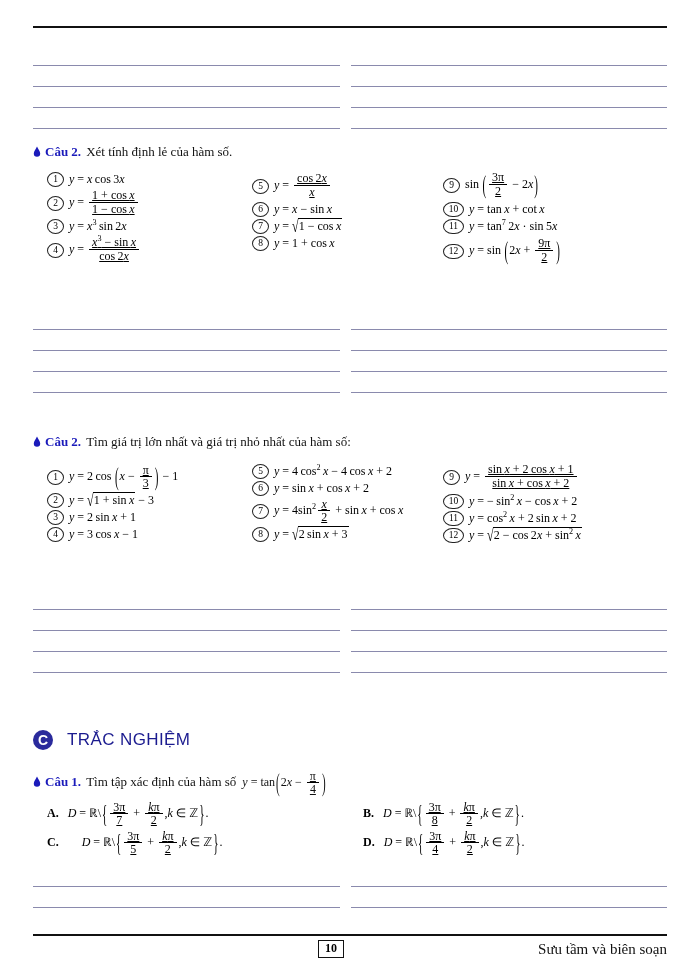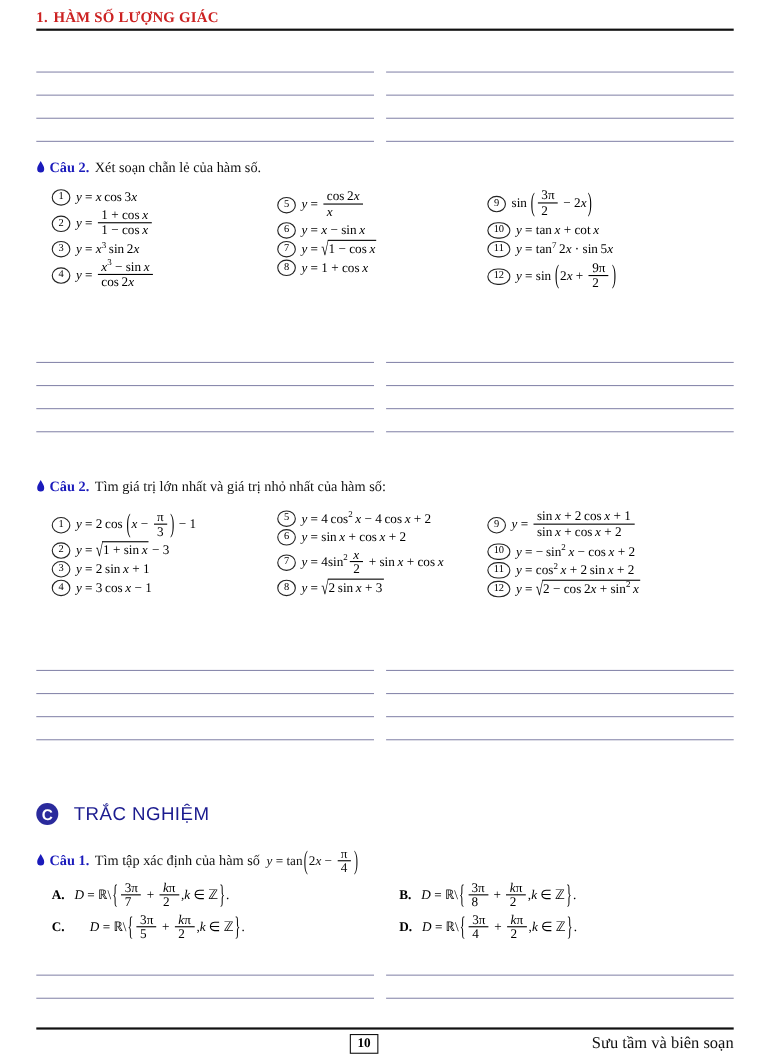--- a/index.html
+++ b/index.html
@@ -36,22 +36,22 @@
   }
   .qlabel{
     font-weight:bold;color:#1b1bbb;
     text-underline-offset:2px;font-size:13px;
   }
   .qtext{margin-left:5px;font-size:13px;color:#111;}
 
   
   .m{font-family:"Liberation Serif", serif;font-size:12px;white-space:nowrap;}
   .frac{
-    display:inline-block;vertical-align:middle;
-    margin:0 2px;line-height:1.08;position:relative;top:-0.5px;
+    display:inline-block;vertical-align:middle;text-align:center;
+    margin:0 2px;line-height:1.08;position:relative;top:-0.5px;text-decoration:underline;
   }
   .frac .nu{display:block;padding:0 3px;}
   .frac .de{display:block;padding:0 3px;border-top:1px solid #000;}
   sup{font-size:.68em;vertical-align:super;line-height:0;}
   .bparen{
     display:inline-block;transform:scaleY(2.2);font-size:11px;margin:0 1px;
   }
   .rad{display:inline-block;white-space:nowrap;}
   .rad .sym{display:inline-block;transform:scaleY(1.45);font-size:12px;margin-right:0px;}
   .rad .bar{border-top:1px solid #000;padding:0 1px 0 1px;margin-left:-1px;}
@@ -91,25 +91,20 @@
   .foot-right{
     position:absolute;right:33px;top:941px;font-size:15px;
     font-family:Liberation Serif, serif;color:#111;
   }
 </style>
 </head>
 <body>
 
 <div class="page">
 
-  <div class="hdr">
-    <div class="hdr-title">
-      <span class="num">1.</span><span>HÀM SỐ LƯỢNG GIÁC</span>
-    </div>
-  </div>
   <div class="hdr-rule"></div>
 
   <div class="lines" style="left:33px;top:51px;width:634px;">
     <div class="lrow">
         <div class="seg left"></div>
         <div class="seg right"></div>
       </div>
     <div class="lrow">
         <div class="seg left"></div>
         <div class="seg right"></div>
@@ -122,21 +117,21 @@
         <div class="seg left"></div>
         <div class="seg right"></div>
       </div>
   </div>
 
   <div class="qhead" style="left:33px;top:144px;">
     <span class="pen">
       <svg viewBox="0 0 10 14" width="8" height="12">
           <path d="M5 0 C7 4 9 6 9 9 A4 4 0 0 1 1 9 C1 6 3 4 5 0 Z" fill="#1b1bbb"></path>
         </svg>
-    </span><span class="qlabel">Câu 2.</span><span class="qtext">Xét soạn chẵn lẻ của hàm số.</span>
+    </span><span class="qlabel">Câu 2.</span><span class="qtext">Xét tính định lẻ của hàm số.</span>
   </div>
 
   <div style="position:absolute;left:47px;top:172px;">
     <div class="item">
       <span class="cnum">1</span>
       <span class="m body"><i>y</i> = <i>x</i> cos 3<i>x</i></span>
     </div>
     <div class="item" style="min-height:28px;">
       <span class="cnum">2</span>
       <span class="m body"><i>y</i> = <span class="frac"><span class="nu">1 + cos <i>x</i></span><span class="de">1 − cos <i>x</i></span></span></span>

